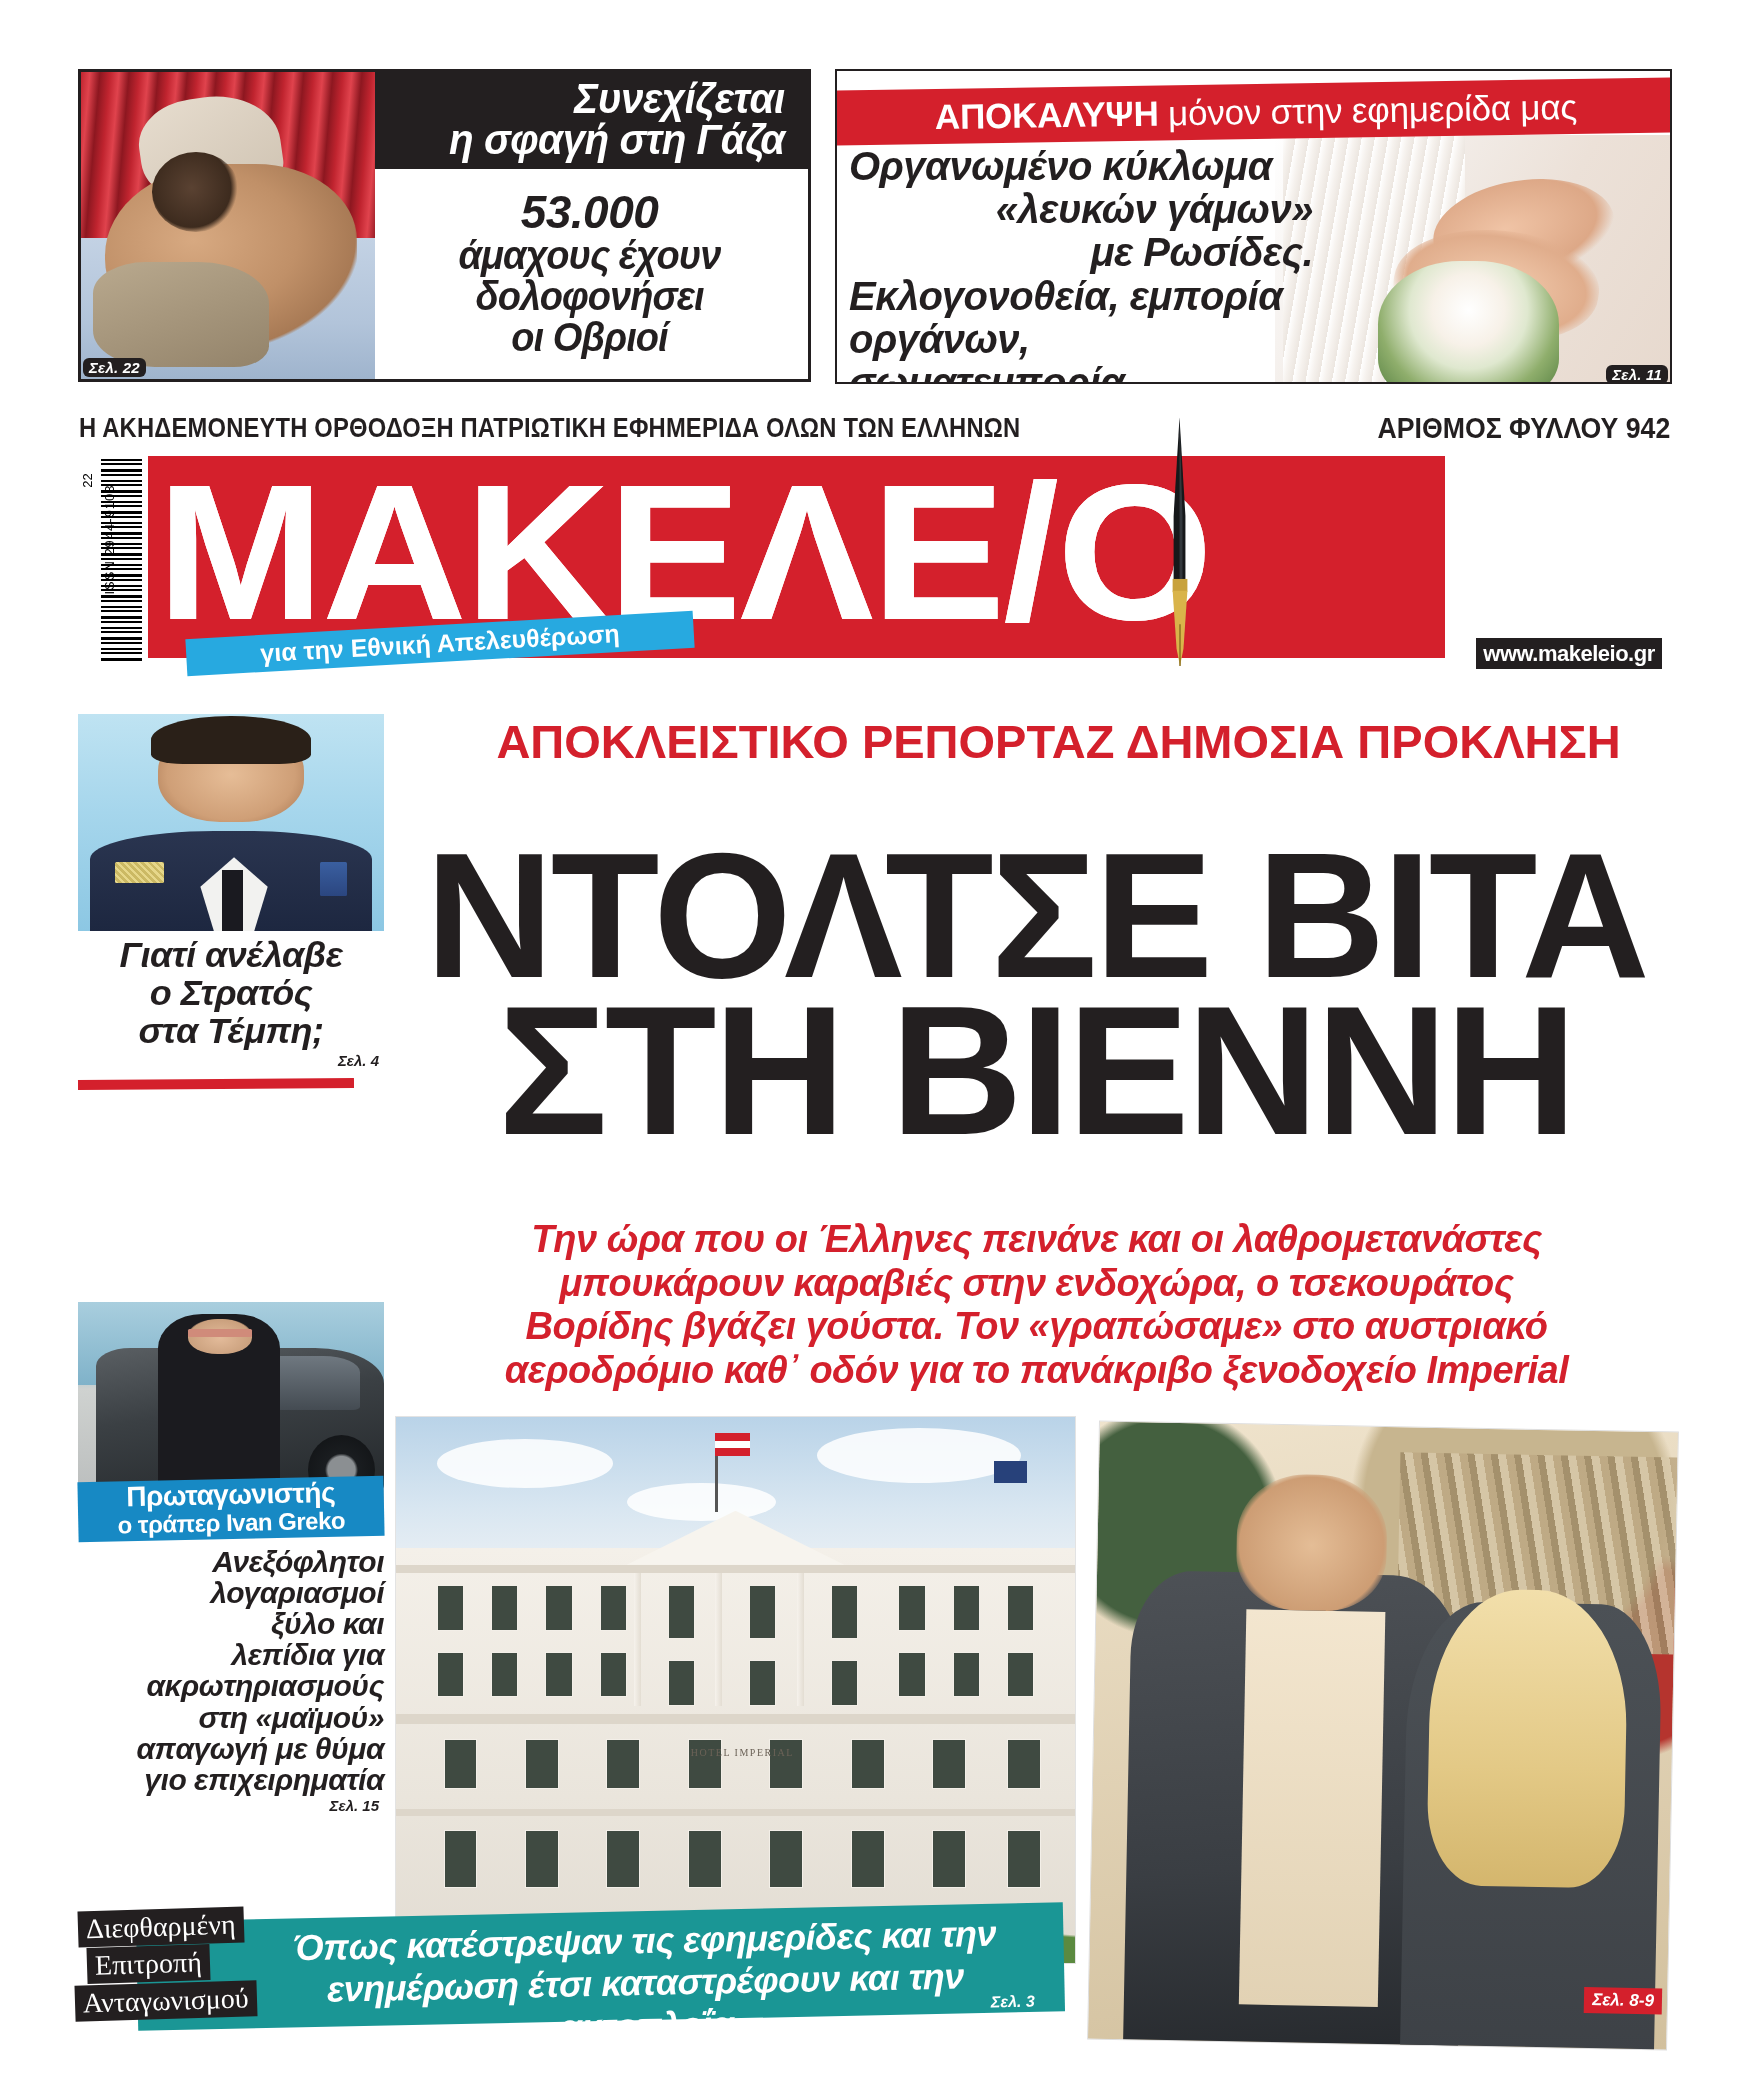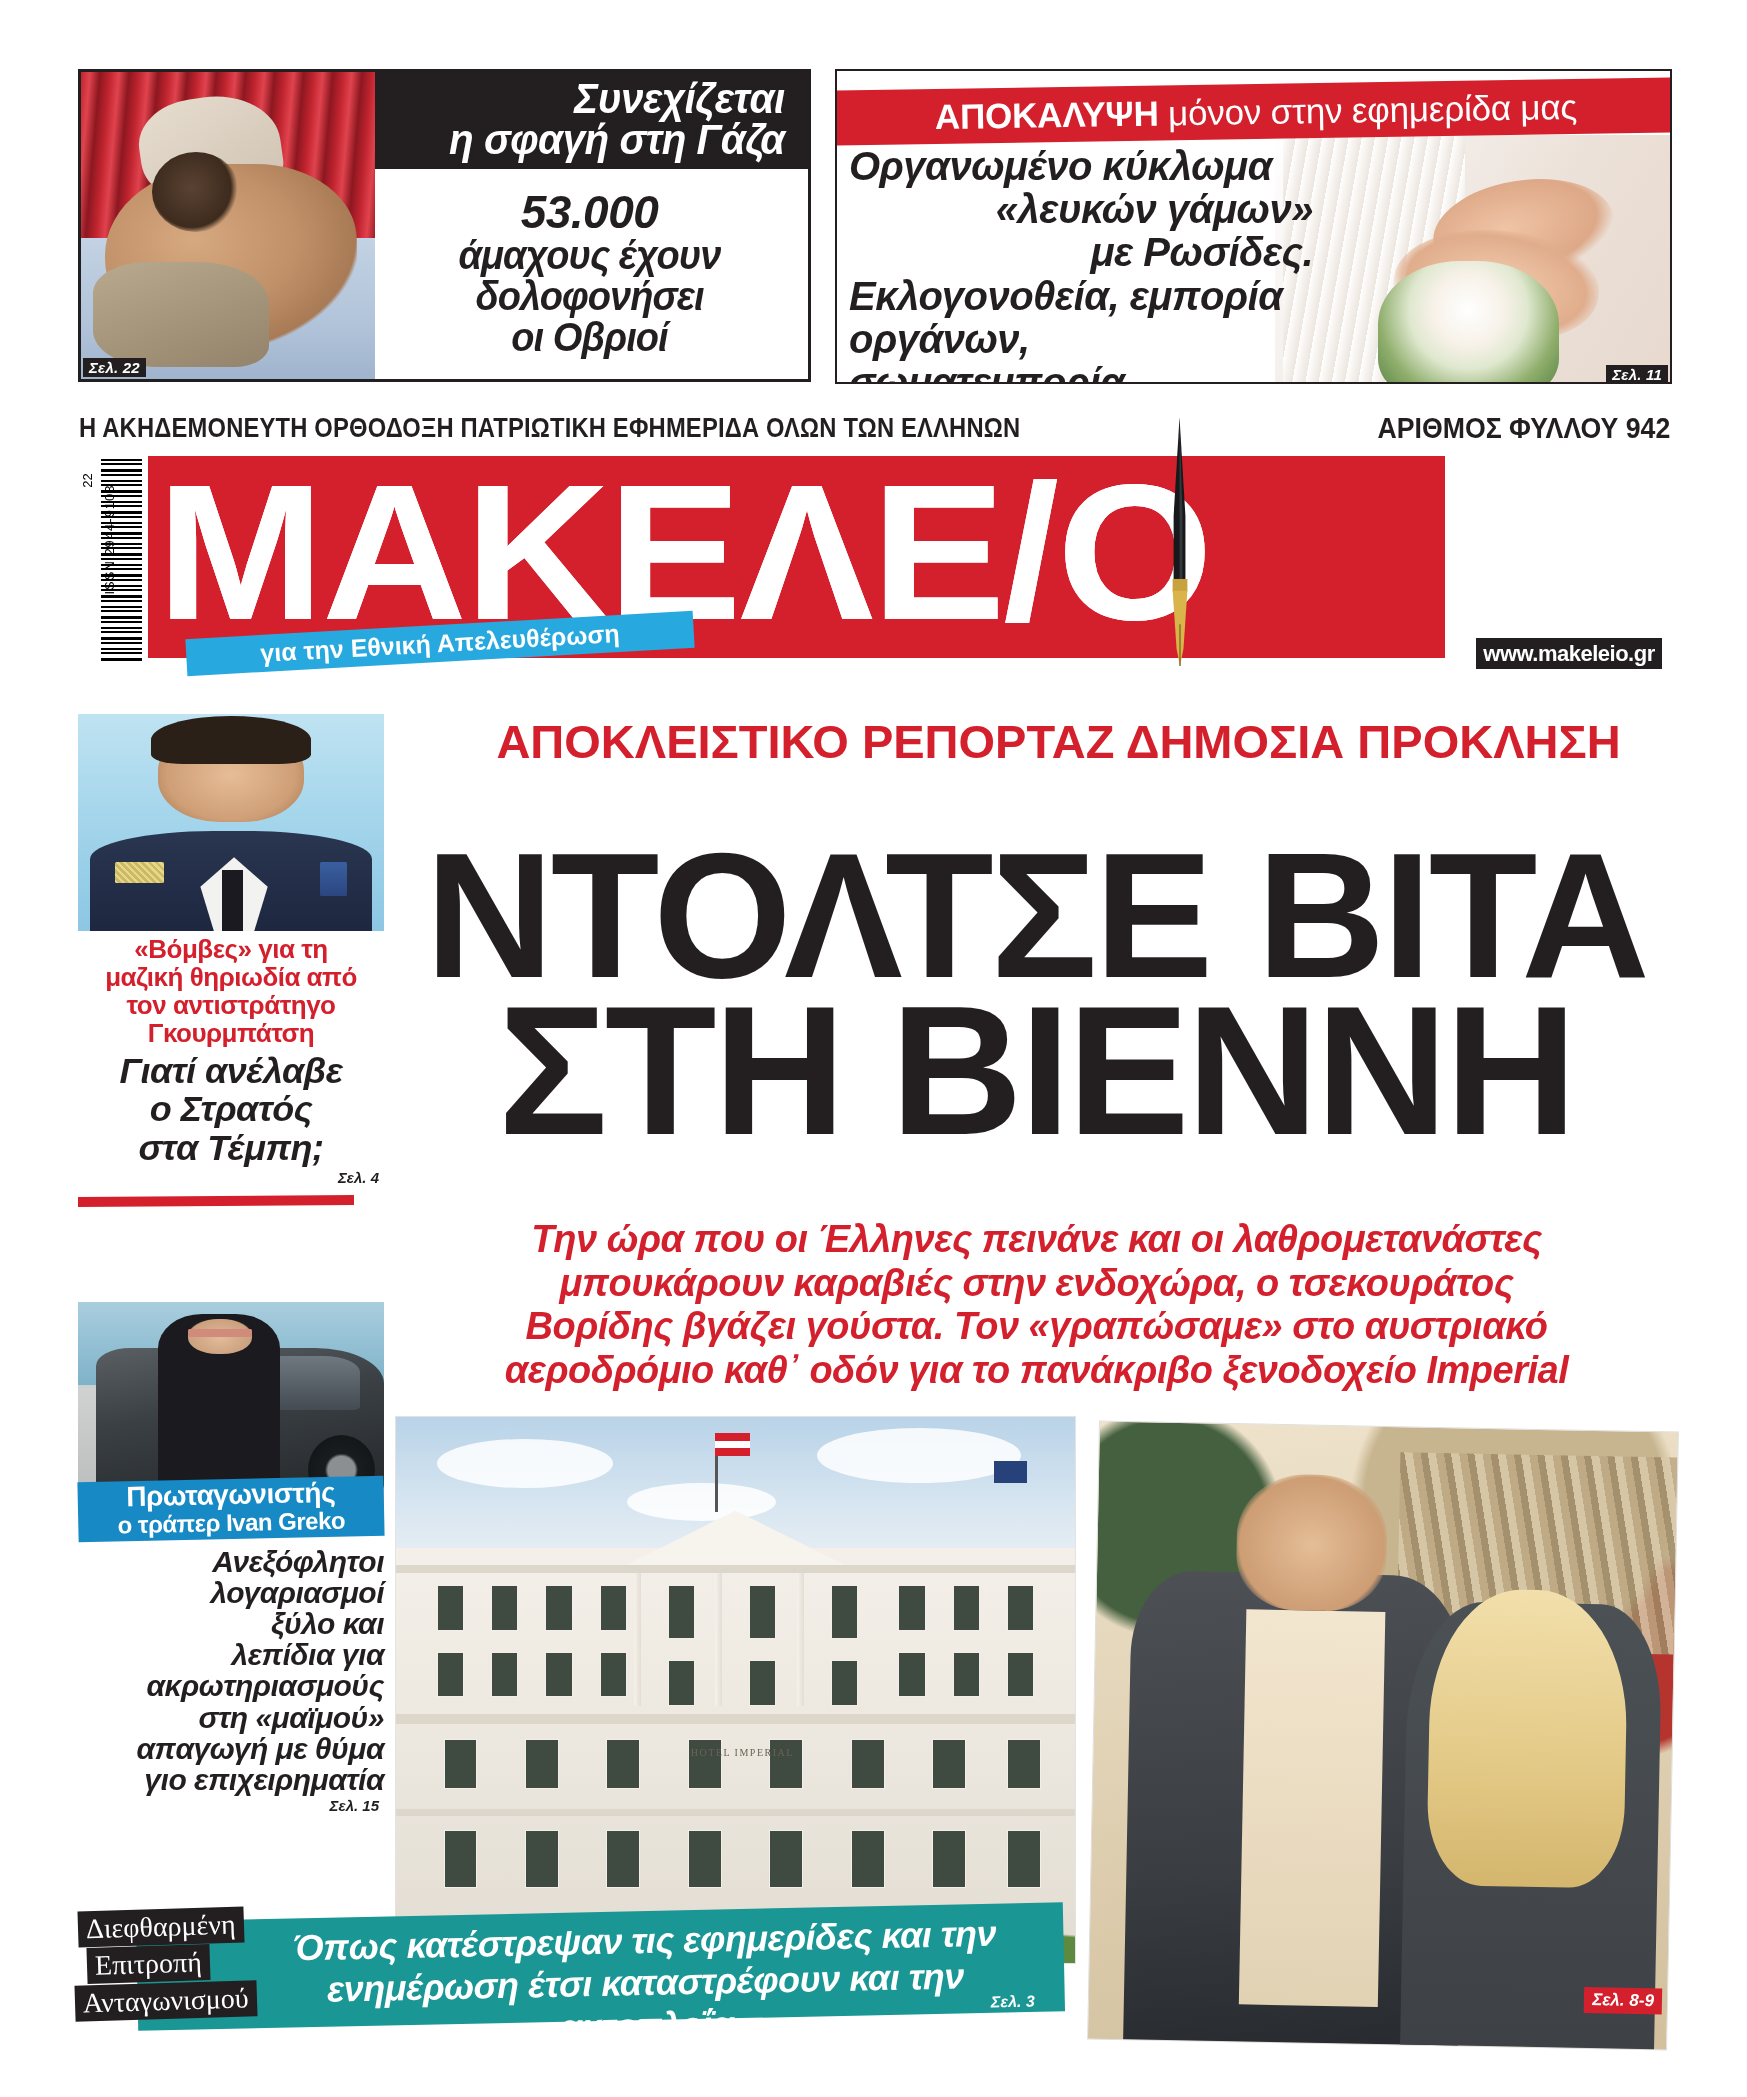--- a/index.html
+++ b/index.html
@@ -51,21 +51,21 @@
   }
   .tlp-cloth {
     position:absolute; left:4%; bottom:4%; width:60%; height:34%;
     background:linear-gradient(160deg,#b9a98e,#93836a);
     border-radius:30% 40% 20% 35%;
   }
   .sel-badge {
     position:absolute; background:#231f20; color:#ffffff;
     font-weight:bold; font-style:italic;
     padding:2px 6px; line-height:1;
-    font-size:15px; letter-spacing:0.2px;
+    font-size:15px; letter-spacing:0.2px;border-radius:6px;
   }
   .teaser-left-text {
     flex:1; display:flex; flex-direction:column;
   }
   .tlt-top {
     background:#231f20; color:#ffffff;
     padding:6px 15px 9px 5px;
     text-align:right;
   }
   .tlt-top .ln {
@@ -571,26 +571,20 @@
 
   <div class="side">
     <div class="side-photo">
       <div class="sp-uniform"></div>
       <div class="sp-head"></div>
       <div class="sp-hair"></div>
       <div class="sp-shirt"></div>
       <div class="sp-tie"></div>
       <div class="sp-rank"></div>
       <div class="sp-patch"></div>
-    </div>
-    <div class="side-red">
-      <div>«Βόμβες» για τη</div>
-      <div>μαζική θηριωδία από</div>
-      <div>τον αντιστράτηγο</div>
-      <div>Γκουρμπάτση</div>
     </div>
     <div class="side-black">
       <div>Γιατί ανέλαβε</div>
       <div>ο Στρατός</div>
       <div>στα Τέμπη;</div>
     </div>
     <div class="side-sel">Σελ. 4</div>
     <div class="side-divider"></div>
   </div>
 

